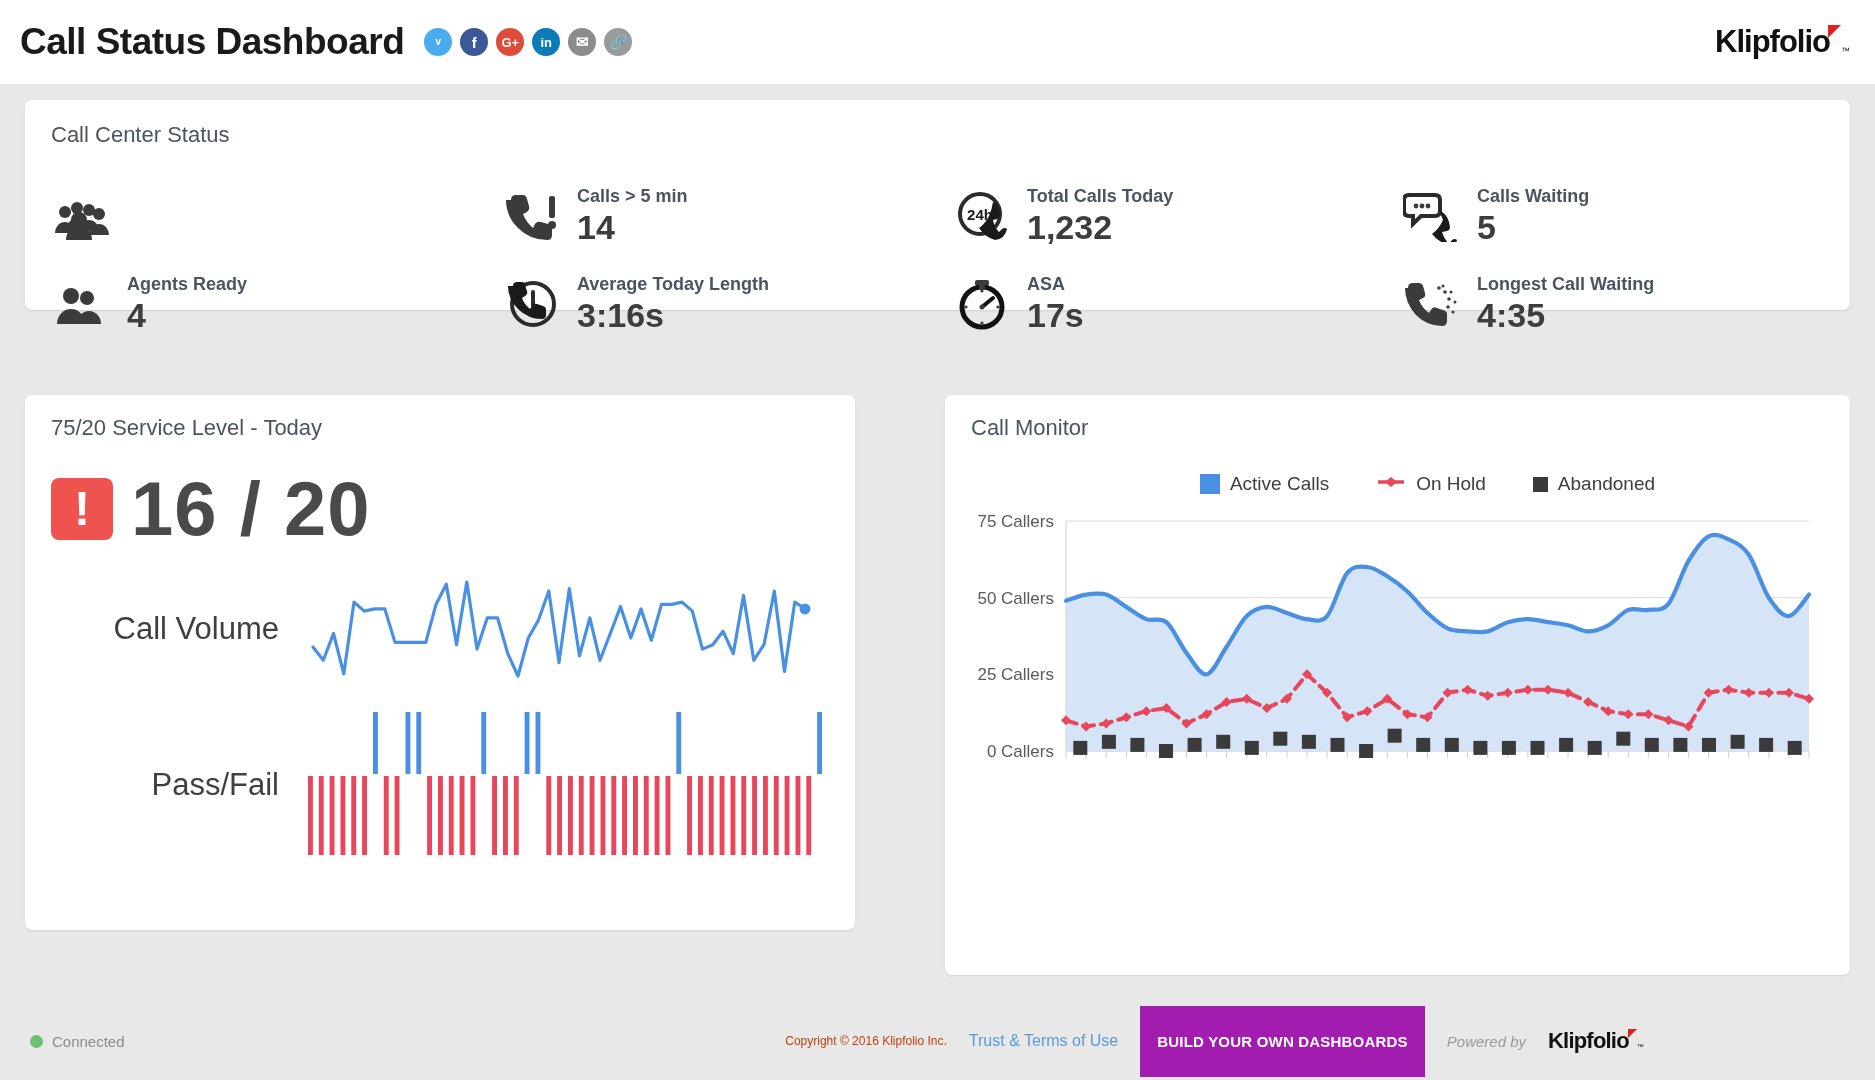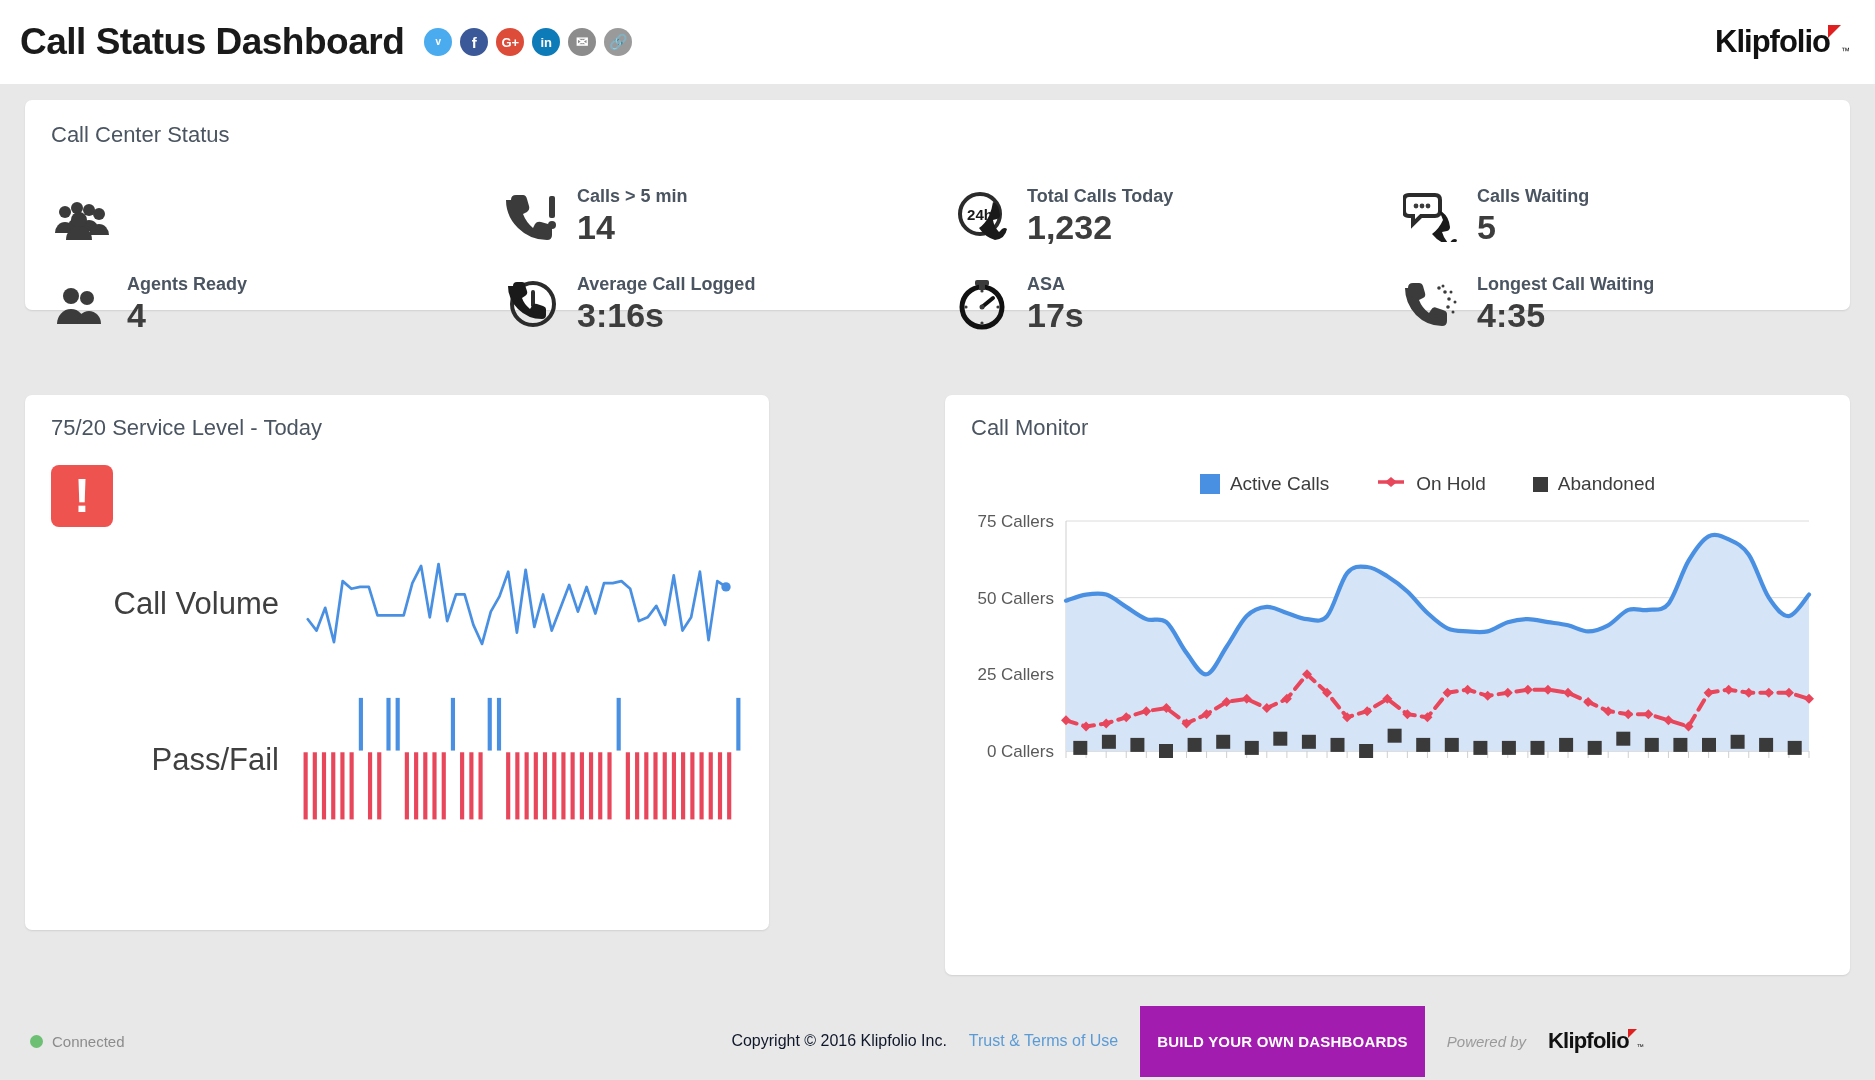--- a/index.html
+++ b/index.html
@@ -73,21 +73,21 @@
     display: flex; align-items: center; justify-content: center;
     color: #3b3b3b;
   }
   .kpi-txt { display: flex; flex-direction: column; justify-content: center; }
   .kpi-label { font-size: 18px; color: #4a5561; font-weight: bold; line-height: 1.25; }
   .kpi-value { font-size: 34px; color: #3d3d3d; font-weight: bold; line-height: 1.15; }
 
   
   #service-panel {
     position: absolute; left: 25px; top: 395px;
-    width: 744px; height: 535px;
+    width: 830px; height: 535px;
     padding: 20px 26px;
   }
   .sl-big { display: flex; align-items: center; gap: 18px; margin-top: 24px; }
   .alert-badge {
     width: 62px; height: 62px; border-radius: 8px;
     background: #ef5350; color: #fff;
     display: flex; align-items: center; justify-content: center;
     font-size: 48px; font-weight: bold; line-height: 1;
   }
   .sl-ratio { font-size: 76px; font-weight: bold; color: #4a4a4a; letter-spacing: 1px; }
@@ -115,21 +115,21 @@
     position: absolute; left: 0; bottom: 0; width: 1669px; height: 78px;
     display: flex; align-items: center;
   }
   .conn { display: flex; align-items: center; gap: 9px; margin-left: 30px; }
   .conn-dot { width: 13px; height: 13px; border-radius: 50%; background: #6cbf73; }
   .conn-txt { font-size: 15px; color: #8c8c8c; }
   .footer-right {
     margin-left: auto; margin-right: 26px;
     display: flex; align-items: center; gap: 22px;
   }
-  .fr-copy { font-size: 16px; color: #0f172a; }
+  .fr-copy { font-size: 12px; color: #c2410c; }
   .fr-link { font-size: 16px; color: #5b9bd5; cursor: pointer; }
   .fr-btn {
     background: #a21caf; color: #fff; border: none;
     font-size: 15px; font-weight: bold; padding: 27px 17px;
     letter-spacing: 0.2px; cursor: pointer;
     font-family: "Liberation Sans", sans-serif;
   }
   .fr-powered { font-size: 15px; color: #9a9a9a; font-style: italic; }
   .fr-logo { font-size: 22px; font-weight: bold; color: #111; letter-spacing: -0.8px; }
   .fr-logo .tri {
@@ -245,21 +245,21 @@
         <div class="kpi-ico">
           <svg width="58" height="52" viewBox="0 0 58 52">
             <g fill="#3b3b3b">
               <circle cx="30" cy="26" r="21" fill="none" stroke="#2b2b2b" stroke-width="4"></circle>
               <path d="M30,14 l0,13 l10,6" fill="none" stroke="#2b2b2b" stroke-width="4" stroke-linecap="round"></path>
               <path d="M10,8 q0,-4 4,-4 l5,0 q3,0 3,3 l2,6 q1,3 -2,5 l-3,2 q2,6 8,11 l2,-3 q2,-3 5,-2 l6,2 q3,1 3,3 l0,6 q0,4 -4,4 q-14,0 -24,-10 q-10,-10 -10,-23 z" fill="#1a1a1a"></path>
             </g>
           </svg>
         </div>
         <div class="kpi-txt">
-          <div class="kpi-label">Average Call Logged</div>
+          <div class="kpi-label">Average Today Length</div>
           <div class="kpi-value">3:16s</div>
         </div>
       </div>
       <div class="kpi">
         <div class="kpi-ico">
           <svg width="58" height="52" viewBox="0 0 58 52">
             <g fill="#3b3b3b">
               <rect x="22" y="2" width="14" height="6" rx="2"></rect>
               <circle cx="29" cy="29" r="20" fill="none" stroke="#111" stroke-width="5"></circle>
               <rect x="26" y="6" width="6" height="6"></rect>
@@ -301,20 +301,21 @@
         </div>
       </div>
     </div>
 </div>
 
 <div class="panel" id="service-panel">
   <div class="panel-title">75/20 Service Level - Today</div>
 
   <div class="sl-big">
     <div class="alert-badge">!</div>
+    <div class="sl-ratio">16 / 20</div>
   </div>
 
   <div class="spark-row">
     <div class="spark-label">Call Volume</div>
     <svg class="spark-svg" id="svg-call-volume" width="520" height="110" viewBox="0 0 520 110">
         <path d="M8.0,72.9 L18.3,86.3 L28.5,59.5 L38.8,99.8 L49.0,28.1 L59.3,37.1 L69.5,34.9 L79.8,34.9 L90.0,68.4 L100.3,68.4 L110.5,68.4 L120.8,68.4 L131.0,30.4 L141.3,10.2 L151.5,70.7 L161.8,8.0 L172.0,75.1 L182.3,43.8 L192.5,43.8 L202.8,79.6 L213.0,102.0 L223.3,64.0 L233.5,46.0 L243.8,17.0 L254.0,88.6 L264.3,14.7 L274.5,81.9 L284.8,43.8 L295.0,86.3 L305.3,59.5 L315.5,32.6 L325.8,64.0 L336.0,34.9 L346.3,66.2 L356.5,30.4 L366.8,30.4 L377.0,28.1 L387.3,37.1 L397.5,75.1 L407.8,70.7 L418.0,57.2 L428.3,79.6 L438.5,21.4 L448.8,86.3 L459.0,70.7 L469.3,17.0 L479.5,97.5 L489.8,28.1 L500.0,34.9 " fill="none" stroke="#4a90e2" stroke-width="3.2" stroke-linejoin="round" stroke-linecap="round"></path>
         <circle cx="500.0" cy="34.9" r="5.5" fill="#4a90e2"></circle>
       </svg>
   </div>
 

